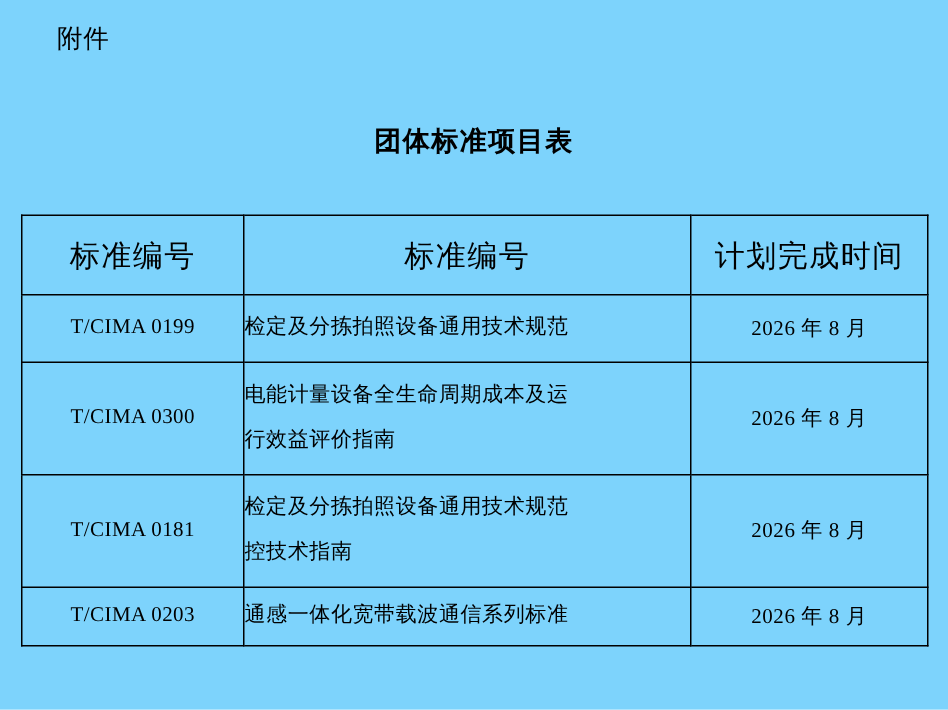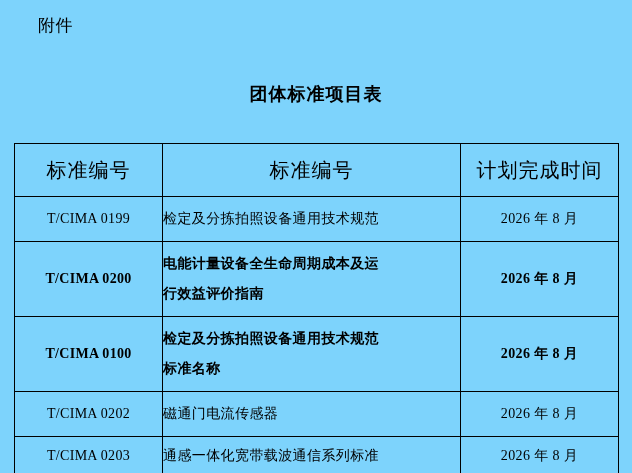--- a/index.html
+++ b/index.html
@@ -80,21 +80,21 @@
     letter-spacing: 0.4px;
   }
   .date-cell {
     text-align: center;
     font-size: 14px;
     letter-spacing: 0.4px;
     white-space: nowrap;
     margin-left: 28px;
   }
   tr.r-single td { height: 44px; }
-  tr.r-double td { height: 74px; font-weight: bold; }
+  tr.r-double td { height: 74px; }
   tr.r-last td { height: 38px; }
   .name-line { display: block; }
 </style>
 </head>
 <body>
 
 <div class="page">
 
   <div class="attachment-label">附件</div>
 
@@ -116,39 +116,32 @@
       </thead>
       <tbody>
         <tr class="r-single">
           <td class="code-cell">T/CIMA 0199</td>
           <td class="name-cell">
             <span class="name-line">检定及分拣拍照设备通用技术规范</span>
           </td>
           <td class="date-cell">2026 年 8 月</td>
         </tr>
         <tr class="r-double">
-          <td class="code-cell">T/CIMA 0200</td>
+          <td class="code-cell">T/CIMA 0300</td>
           <td class="name-cell">
             <span class="name-line">电能计量设备全生命周期成本及运</span>
             <span class="name-line">行效益评价指南</span>
           </td>
           <td class="date-cell">2026 年 8 月</td>
         </tr>
         <tr class="r-double">
-          <td class="code-cell">T/CIMA 0100</td>
+          <td class="code-cell">T/CIMA 0181</td>
           <td class="name-cell">
             <span class="name-line">检定及分拣拍照设备通用技术规范</span>
-            <span class="name-line">标准名称</span>
-          </td>
-          <td class="date-cell">2026 年 8 月</td>
-        </tr>
-        <tr class="r-single">
-          <td class="code-cell">T/CIMA 0202</td>
-          <td class="name-cell">
-            <span class="name-line">磁通门电流传感器</span>
+            <span class="name-line">控技术指南</span>
           </td>
           <td class="date-cell">2026 年 8 月</td>
         </tr>
         <tr class="r-last">
           <td class="code-cell">T/CIMA 0203</td>
           <td class="name-cell">
             <span class="name-line">通感一体化宽带载波通信系列标准</span>
           </td>
           <td class="date-cell">2026 年 8 月</td>
         </tr>

